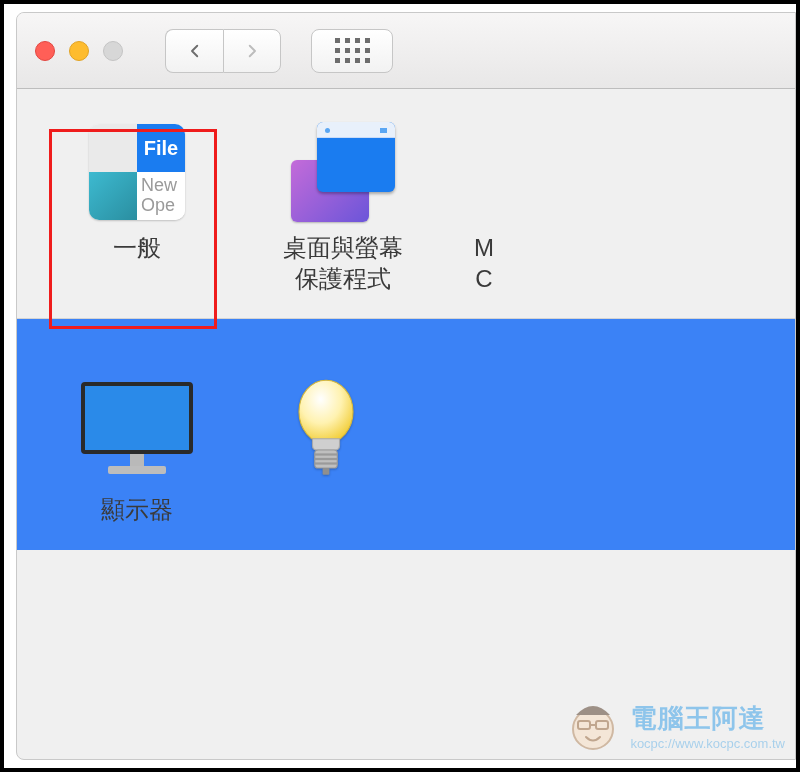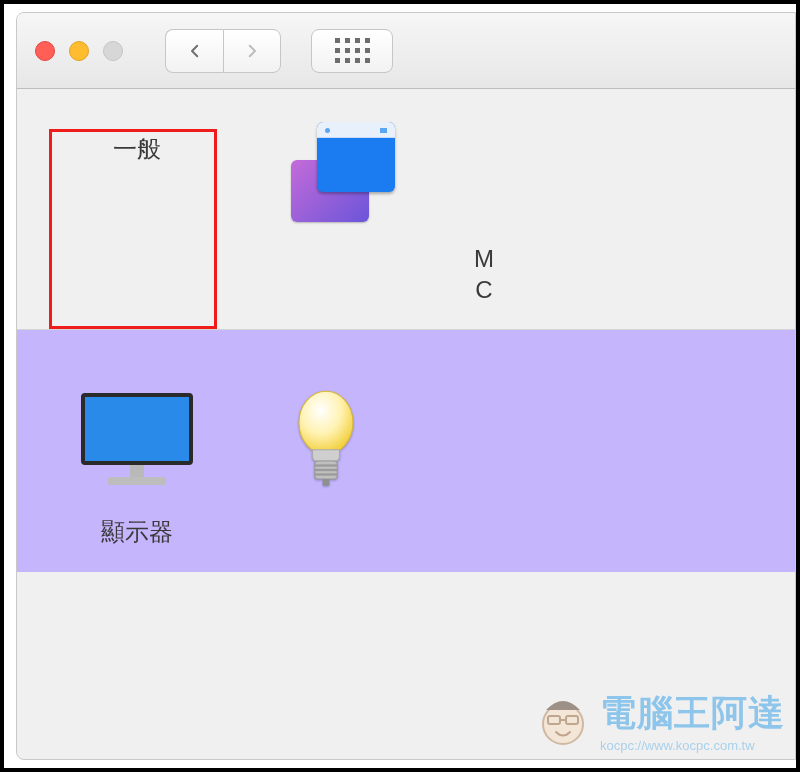--- a/index.html
+++ b/index.html
@@ -16,26 +16,26 @@
   .dot.max { background: #d7d7d7; border: 1px solid #c4c4c4; }
   .seg { display: flex; margin-left: 28px; }
   .seg button { width: 58px; height: 44px; border: 1px solid #c6c6c6; background: linear-gradient(#ffffff, #f2f2f2); display: flex; align-items: center; justify-content: center; }
   .seg button:first-child { border-radius: 8px 0 0 8px; border-right: none; }
   .seg button:last-child { border-radius: 0 8px 8px 0; }
   .seg svg { width: 18px; height: 18px; }
   .gridbtn { width: 82px; height: 44px; border: 1px solid #c6c6c6; border-radius: 8px; background: linear-gradient(#ffffff, #f2f2f2); display: flex; align-items: center; justify-content: center; margin-left: 16px; }
   .gridbtn .dots { display: grid; grid-template-columns: repeat(4, 5px); grid-template-rows: repeat(3, 5px); gap: 5px; }
   .gridbtn .dots span { width: 5px; height: 5px; background: #6d6d6d; }
   .row { display: flex; align-items: flex-start; padding: 28px 40px 24px 40px; gap: 36px; border-bottom: 1px solid #d4d4d4; }
-  .row.bottom { background: #c4b5fd; border-bottom: none; gap: 19px; }
+  .row.bottom { background: #3b82f6; border-bottom: none; gap: 19px; }
   .item { width: 160px; display: flex; flex-direction: column; align-items: center; cursor: default; }
   .item.wide { width: 180px; }
   .item.cut { width: 30px; overflow: hidden; }
   .iconwrap { width: 110px; height: 110px; display: flex; align-items: center; justify-content: center; }
-  .label { margin-top: 17px; font-size: 24px; color: #3a3a3a; text-align: center; line-height: 1.28; }
+  .label { margin-top: 6px; font-size: 24px; color: #3a3a3a; text-align: center; line-height: 1.28; }
   .highlight { position: absolute; border: 3px solid #ef1c1c; }
 
   
   .ico-general { width: 96px; height: 96px; border-radius: 10px; overflow: hidden; position: relative; background: #fff; box-shadow: 0 1px 2px rgba(0,0,0,.2); }
   .ico-general .tl { position:absolute; top:0; left:0; width:50%; height:50%; background:#eaeaea; }
   .ico-general .tr { position:absolute; top:0; right:0; width:50%; height:50%; background:#1a7cf0; color:#fff; font-weight:700; font-size:20px; display:flex; align-items:center; justify-content:center; }
   .ico-general .bl { position:absolute; bottom:0; left:0; width:50%; height:50%; background:linear-gradient(135deg,#3dbad0,#2a8ea0); }
   .ico-general .br { position:absolute; bottom:0; right:0; width:50%; height:50%; background:#fff; color:#9a9a9a; font-size:18px; line-height:1.1; padding:4px 4px; }
 
   
@@ -61,21 +61,21 @@
 
   .ico-kb { width:128px; height:60px; border-radius:6px; background:linear-gradient(#f4f4f4,#e2e2e2); border:1px solid #c8c8c8; padding:6px; box-shadow:0 1px 1px rgba(0,0,0,.2); }
   .ico-kb .keys { width:100%; height:100%; background-image:
     repeating-linear-gradient(to right, #c9c9c9 0 1px, transparent 1px 8px),
     repeating-linear-gradient(to bottom, #c9c9c9 0 1px, transparent 1px 8px);
     border-radius:3px; }
 
   
   .watermark { position:absolute; right:10px; bottom:6px; display:flex; align-items:center; gap:10px; opacity:.55; filter: blur(0.3px); }
   .wm-text { text-align:left; }
-  .wm-main { font-size:36px; font-weight:600; color:#3fa3e8; letter-spacing:1px; }
+  .wm-main { font-size:26px; font-weight:600; color:#3fa3e8; letter-spacing:1px; }
   .wm-sub { font-size:13px; color:#6fb7e8; }
 </style>
 </head>
 <body>
 
 <div class="frame">
   <div class="window">
 
     <div class="titlebar">
       <div class="traffic">
@@ -108,34 +108,44 @@
           <span></span>
             <span></span>
             <span></span>
             <span></span>
         </div>
       </div>
     </div>
 
     <div class="row">
       <div class="item">
+        <div class="iconwrap">
+          <div class="ico-general">
+            <div class="tl"></div>
+            <div class="tr">File</div>
+            <div class="bl"></div>
+            <div class="br"><span>New</span><br><span>Ope</span></div>
+          </div>
+        </div>
         <div class="label">一般</div>
       </div>
 
       <div class="item wide">
         <div class="iconwrap">
           <div class="ico-desk">
             <div class="back"></div>
             <div class="front">
               <div class="bar"></div>
               <div class="dot1"></div>
               <div class="square"></div>
             </div>
           </div>
         </div>
+        <div class="label" style="white-space:pre-line;">桌面與螢幕
+保護程式</div>
       </div>
 
 
       <div class="item cut">
         <div class="iconwrap" style="justify-content:flex-start;">
           
         </div>
         <div class="label"><span>M</span><br><span>C</span></div>
       </div>
     </div>

